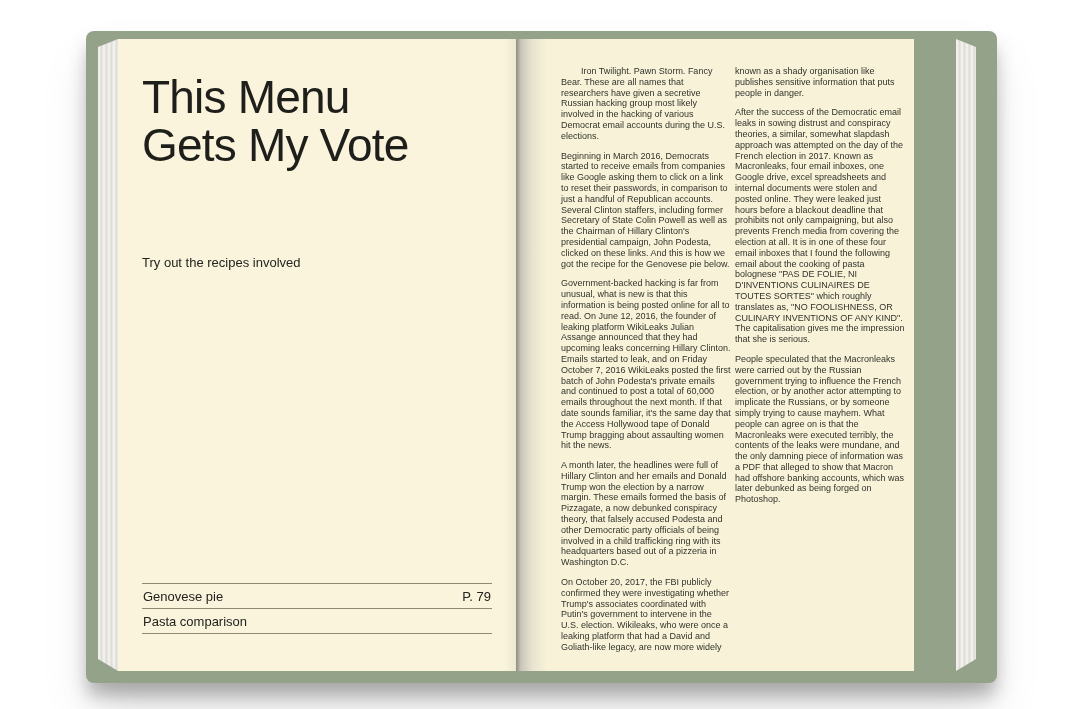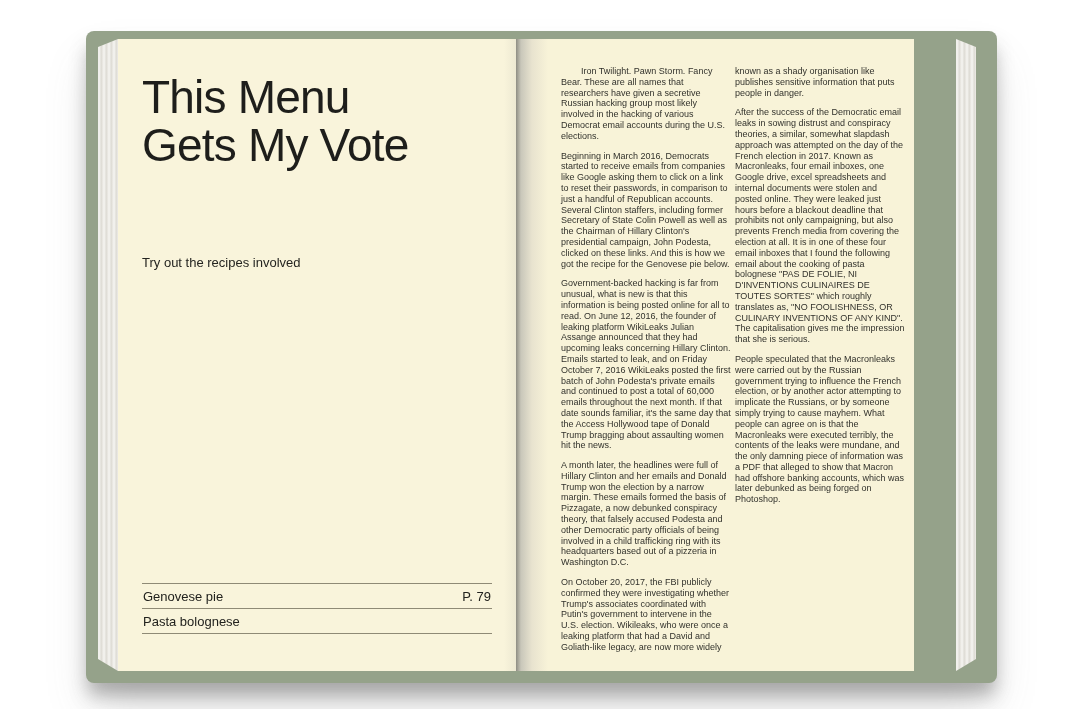--- a/index.html
+++ b/index.html
@@ -83,21 +83,21 @@
     <div class="page-subtitle">
       <span style="display:block">Try out the recipes involved</span>
     </div>
 
     <div class="recipe-index">
       <div class="index-row">
         <span>Genovese pie</span>
         <span>P. 79</span>
       </div>
       <div class="index-row">
-        <span>Pasta bolognese</span>
+        <span>Pasta comparison</span>
         <span></span>
       </div>
     </div>
 
   </div>
 
   <div class="page page-right">
 
     <div class="article-col col1">
       <p>Iron Twilight. Pawn Storm. Fancy Bear. These are all names that researchers have given a secretive Russian hacking group most likely involved in the hacking of various Democrat email accounts during the U.S. elections.</p>

